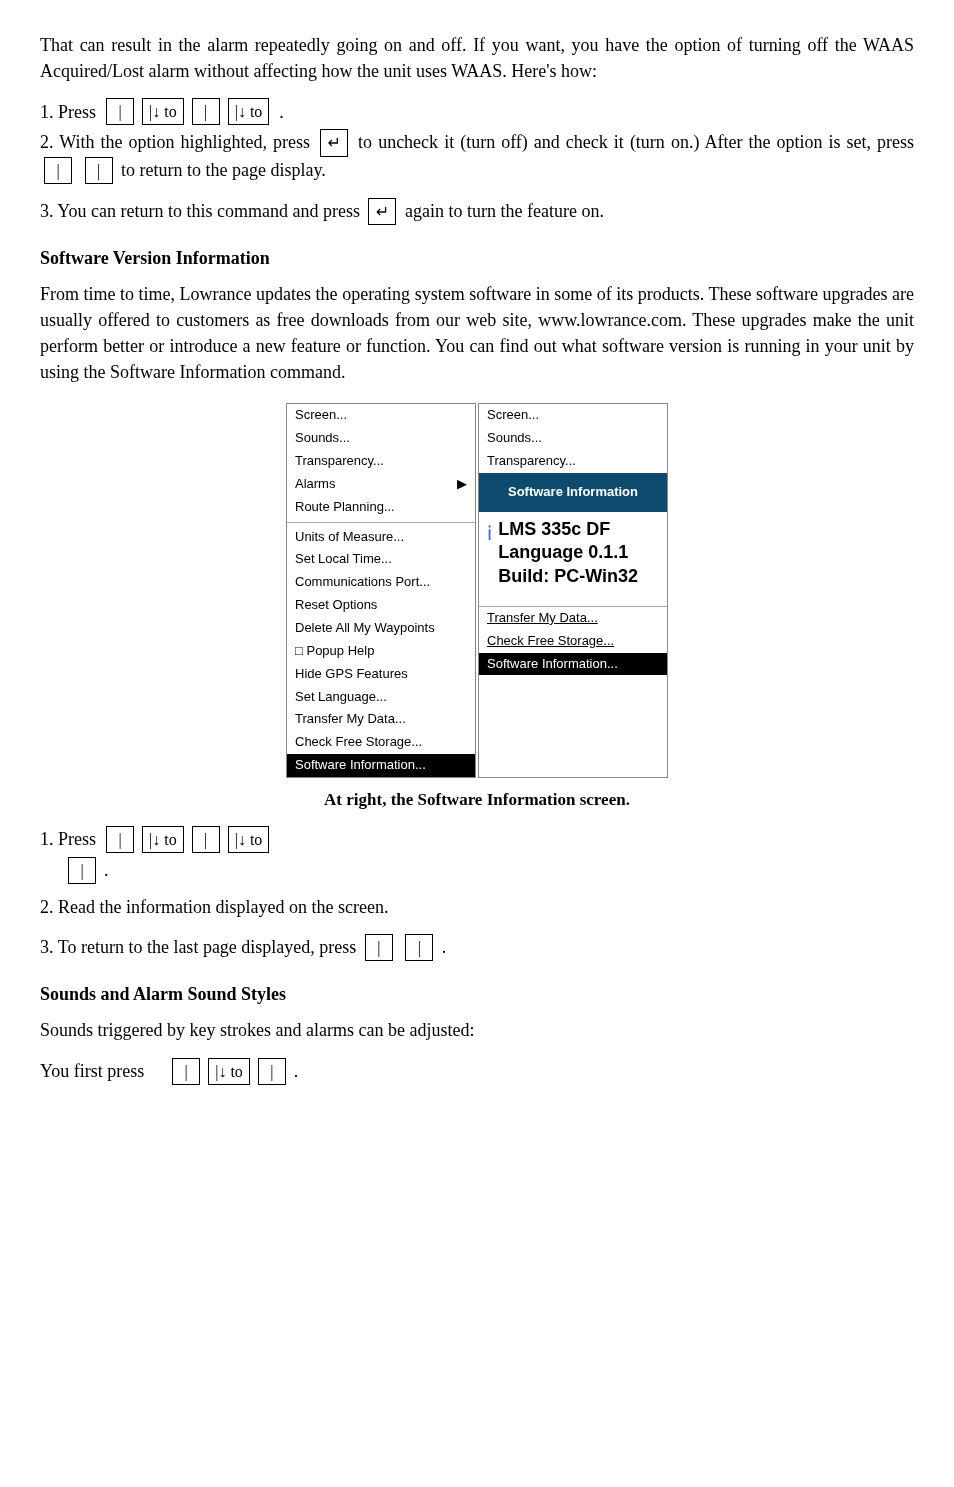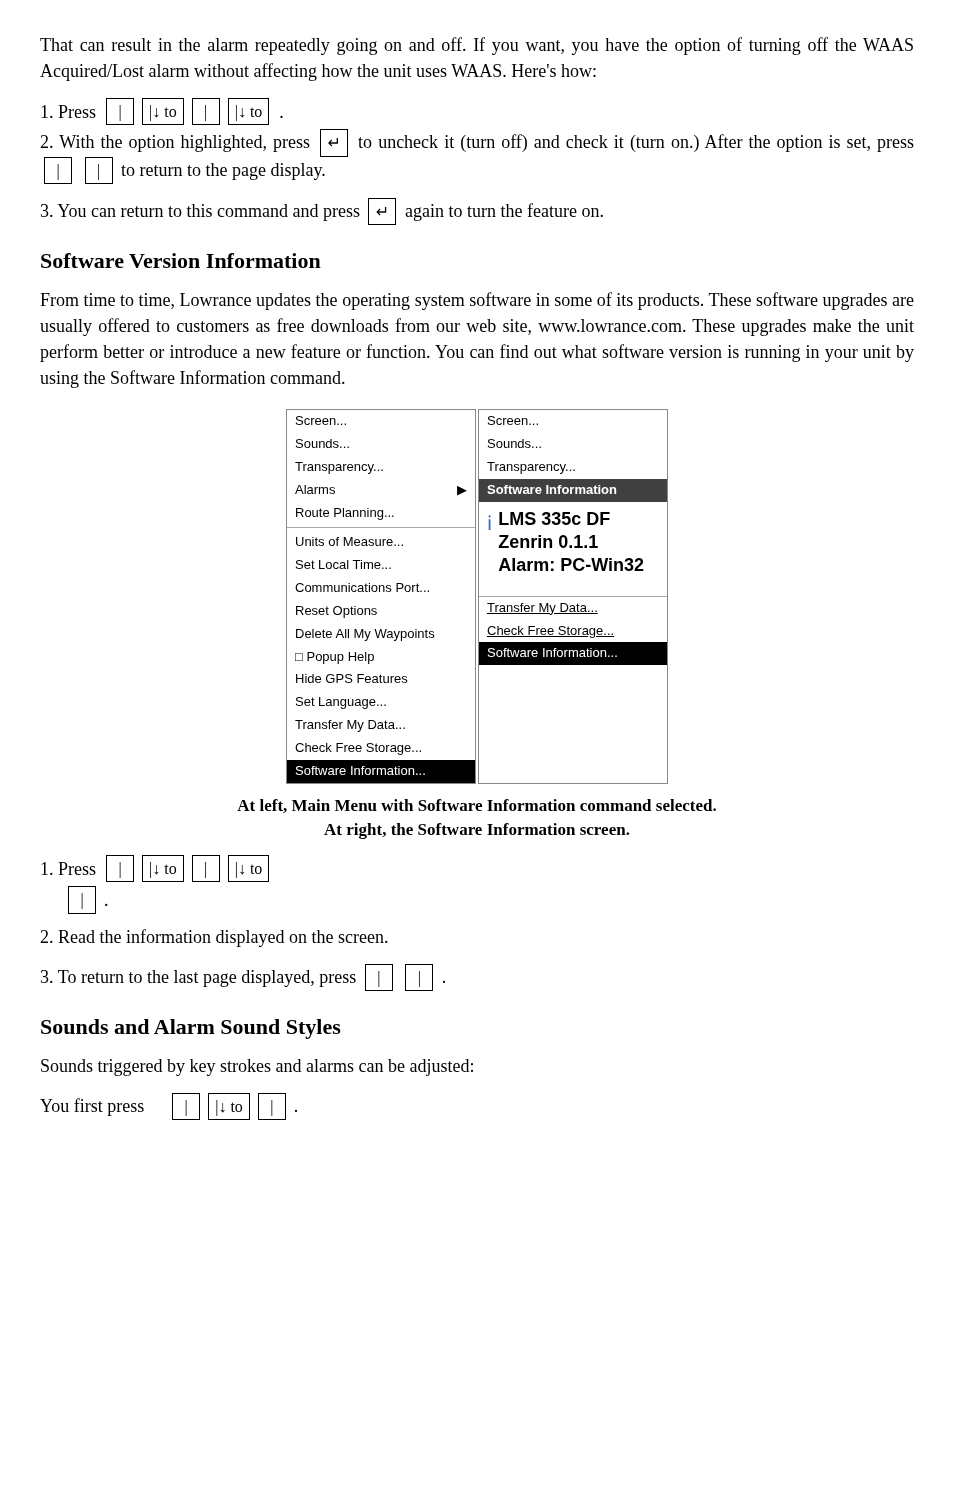--- a/index.html
+++ b/index.html
@@ -22,21 +22,21 @@
       justify-content: center;
       border: 1px solid #000;
       padding: 1px 6px;
       font-size: 16px;
       font-family: "Times New Roman", Times, serif;
       background: #fff;
       margin: 0 4px;
       min-width: 28px;
     }
     h2 {
-      font-size: 22px;
+      font-size: 18px;
       font-weight: bold;
       margin-bottom: 10px;
       margin-top: 20px;
     }
     .images-row {
       display: flex;
       justify-content: center;
       gap: 2px;
       margin: 18px 0 10px 0;
     }
@@ -70,25 +70,26 @@
     }
     .info-box {
       border: 1px solid #888;
       background: #fff;
       font-family: Arial, sans-serif;
       font-size: 13px;
       min-width: 190px;
       max-width: 215px;
     }
     .info-header {
-      background: #404040;
+      background: #0c4a6e;
       color: #fff;
-      padding: 2px 8px;
-      font-weight: bold;
-      font-size: 13px;
+      padding: 10px 8px;
+      font-weight: bold;
+      font-size: 13px;
+      text-align: center;
     }
     .info-content {
       padding: 6px 8px;
     }
     .info-title-row {
       display: flex;
       align-items: flex-start;
       gap: 6px;
       margin-bottom: 8px;
     }
@@ -203,35 +204,34 @@
   <div class="info-box">
     <div class="menu-item">Screen...</div>
     <div class="menu-item">Sounds...</div>
     <div class="menu-item">Transparency...</div>
     <div class="info-header">Software Information</div>
     <div class="info-content">
       <div class="info-title-row">
         <span class="info-icon">ℹ</span>
         <div>
           <div class="info-title">LMS 335c DF</div>
-          <div class="info-title">Zenrin 0.1.1</div>
-          <div class="info-title">Alarm: PC-Win32</div>
+          <div class="info-title">Language 0.1.1</div>
+          <div class="info-title">Build: PC-Win32</div>
         </div>
       </div>
     </div>
     <div class="info-footer-items">
       <div class="info-footer-item" style="text-decoration:underline; padding: 2px 8px;">Transfer My Data...</div>
       <div class="info-footer-item" style="padding: 2px 8px;">Check Free Storage...</div>
       <div class="info-footer-item selected" style="background:#000;color:#fff;padding:2px 8px;">Software Information...</div>
     </div>
   </div>
 </div>
 
 <div class="caption">
-  <div>At left, Main Menu with Software Information command selected.</div>
   <div>At right, the Software Information screen.</div>
 </div>
 
 <div class="step1-row">
   <span style="margin-right:6px;">1. Press</span>
   <span class="key-btn">|</span>
   <span class="key-btn">|↓ to</span>
   <span class="key-btn">|</span>
   <span class="key-btn">|↓ to</span>
 </div>

